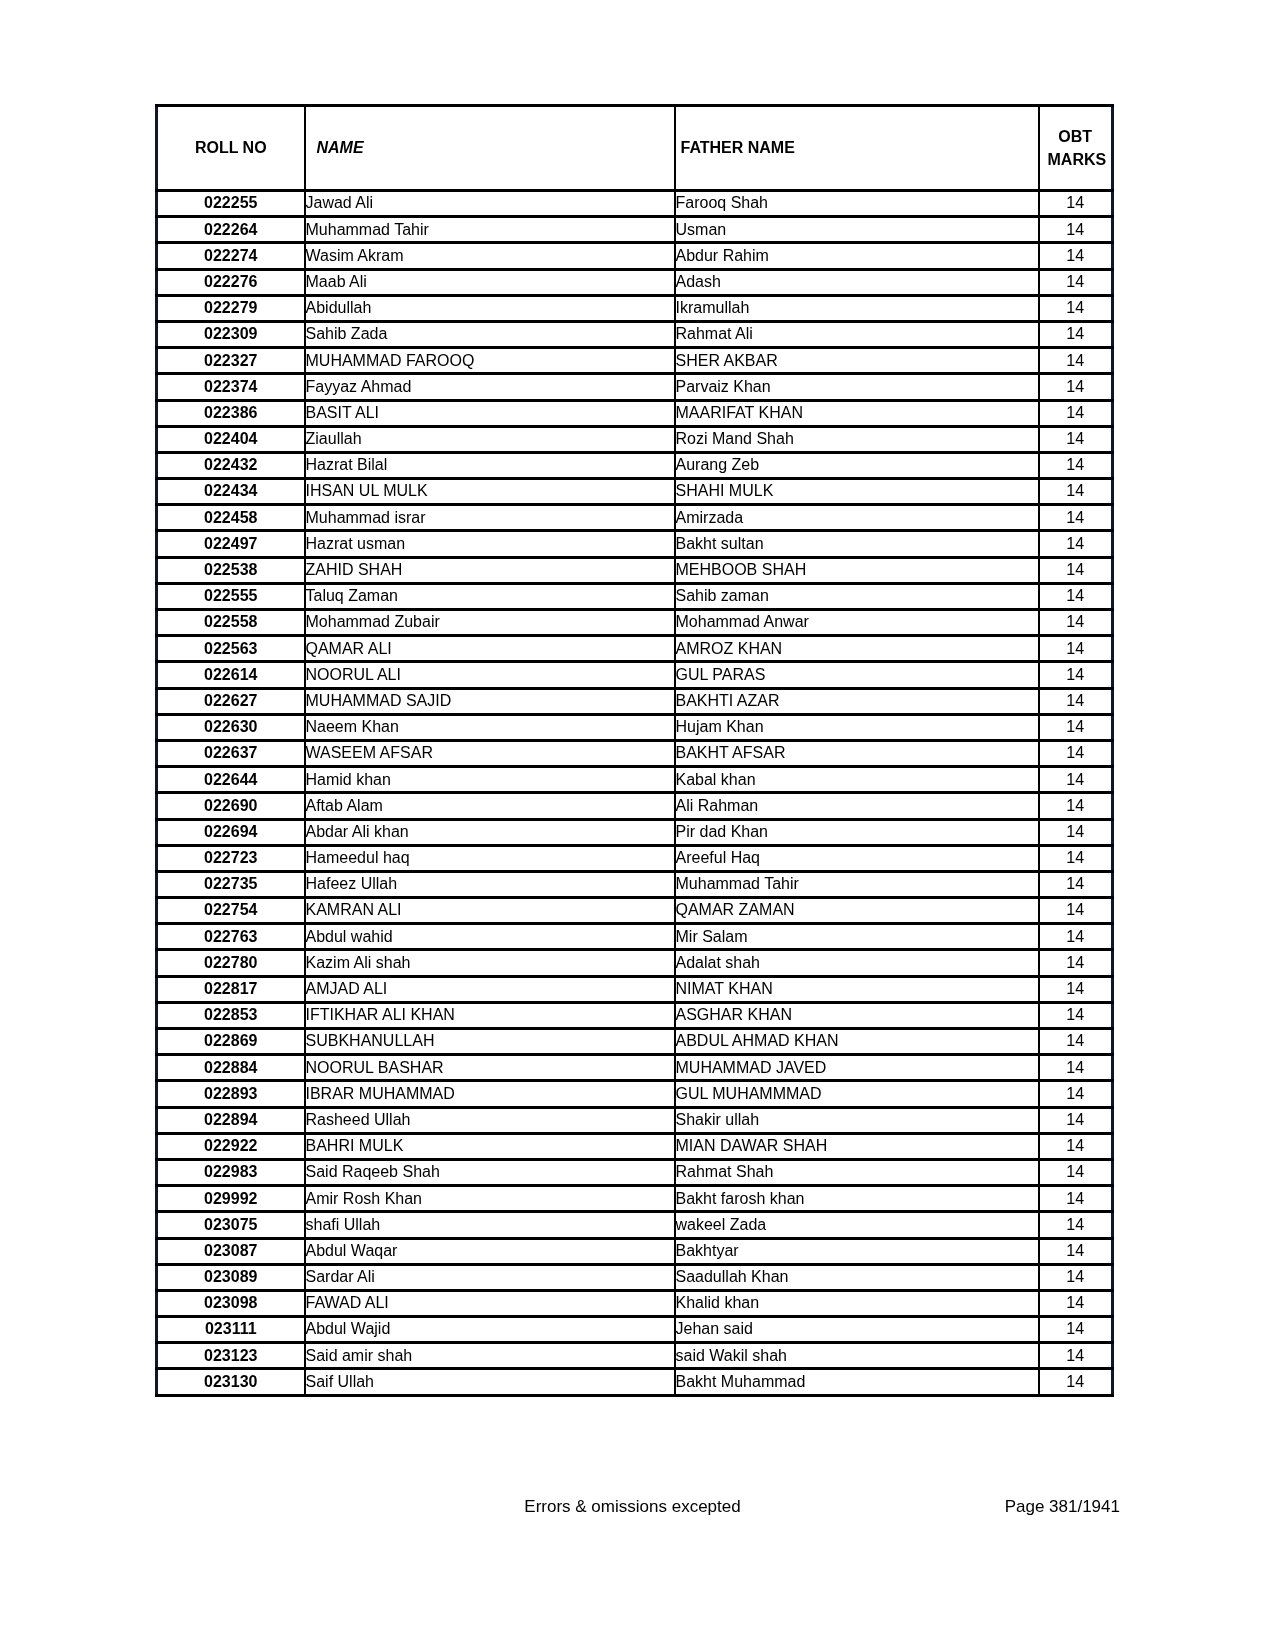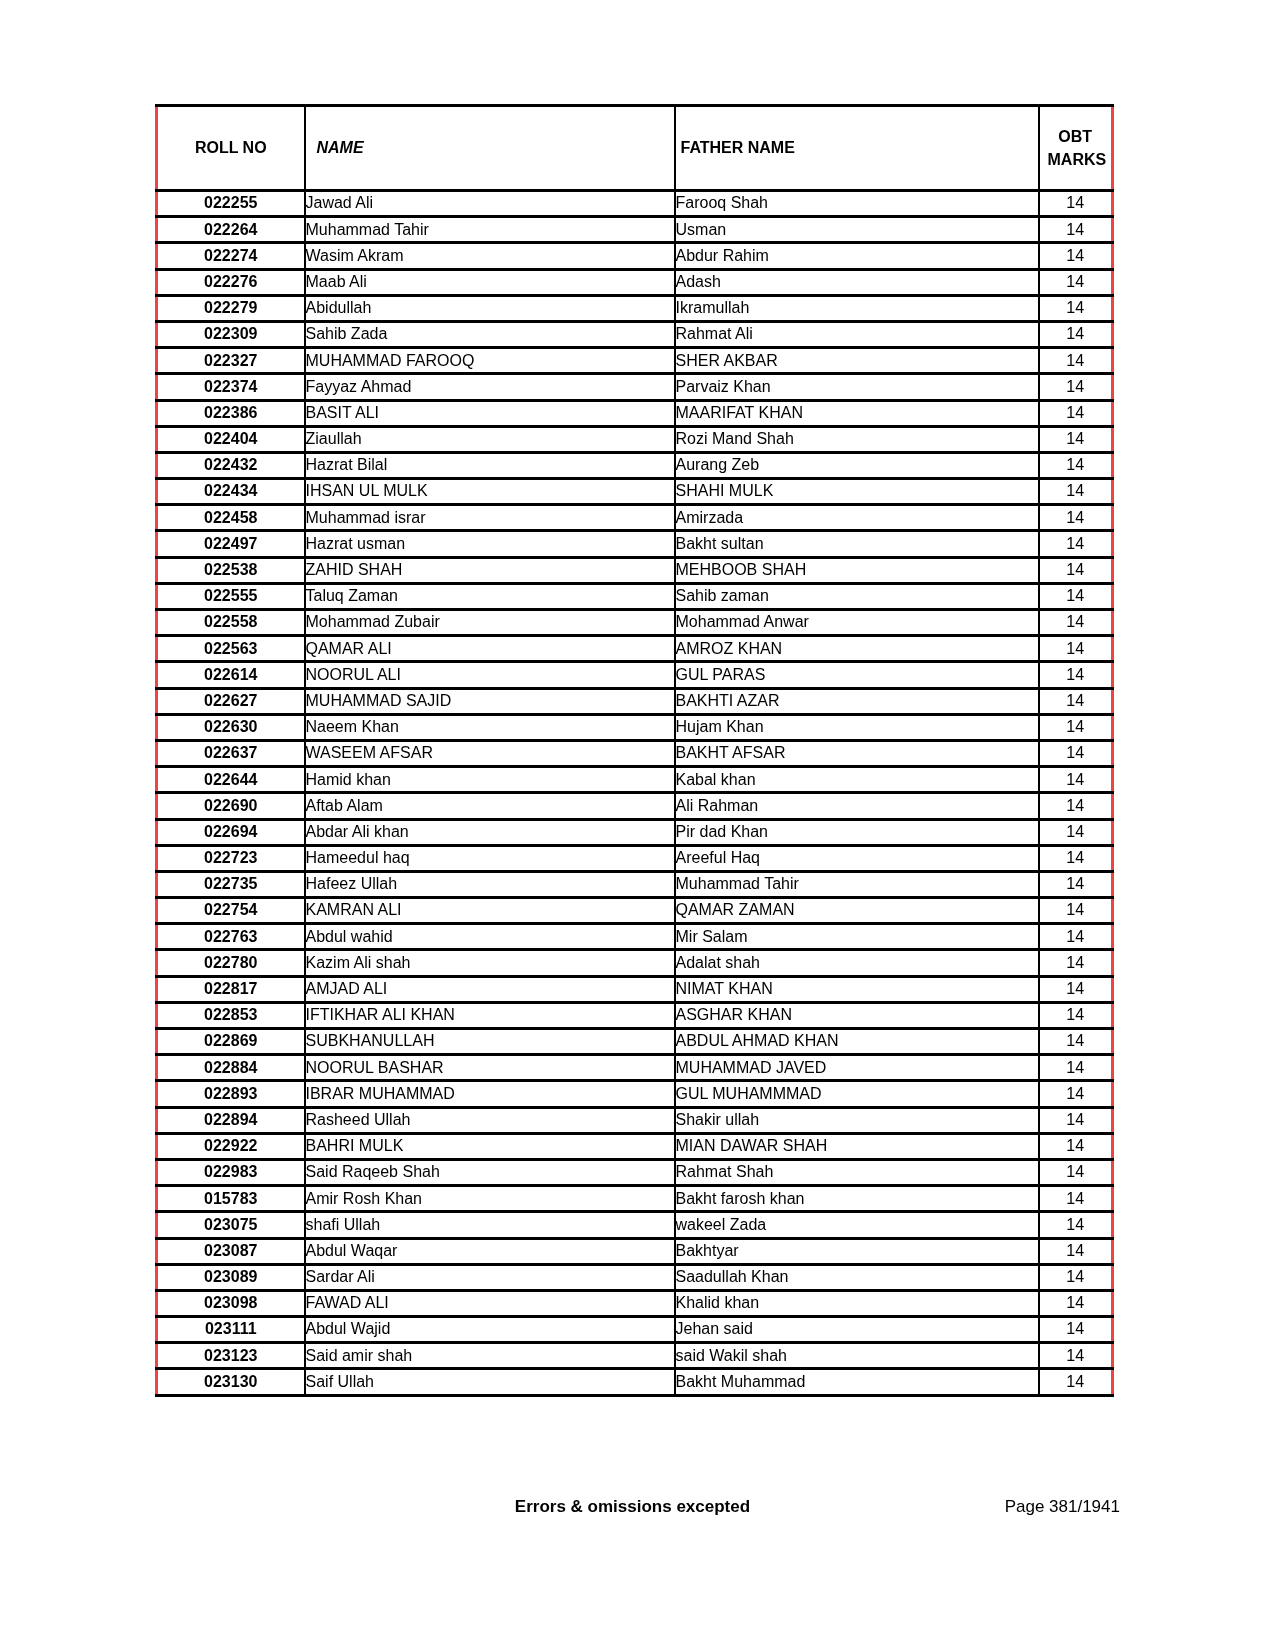--- a/index.html
+++ b/index.html
@@ -16,21 +16,21 @@
     background: #ffffff;
     overflow: hidden;
   }
   table.results-table {
     position: absolute;
     left: 155px;
     top: 104px;
     width: 956px;
     border-collapse: collapse;
     table-layout: fixed;
-    border: 3px solid #ef4444;
+    border: 3px solid #0f172a;
   }
   .results-table th,
   .results-table td {
     border: 2px solid #000;
     border-top-width: 3px;
     border-bottom-width: 3px;
     overflow: hidden;
     white-space: nowrap;
     vertical-align: middle;
     font-size: 16px;
@@ -65,21 +65,21 @@
     left: 0;
     top: 1497px;
     width: 1275px;
     height: 24px;
   }
   .footer-note {
     position: absolute;
     left: 0;
     width: 1265px;
     text-align: center;
-    font-weight: bold;
+    font-weight: normal;
     font-size: 17px;
   }
   .footer-page {
     position: absolute;
     right: 155px;
     font-size: 17px;
   }
 </style>
 </head>
 <body>
@@ -324,21 +324,21 @@
           <td class="col-father">MIAN DAWAR SHAH</td>
           <td class="col-marks">14</td>
         </tr>
         <tr>
           <td class="col-roll">022983</td>
           <td class="col-name">Said Raqeeb Shah</td>
           <td class="col-father">Rahmat Shah</td>
           <td class="col-marks">14</td>
         </tr>
         <tr>
-          <td class="col-roll">015783</td>
+          <td class="col-roll">029992</td>
           <td class="col-name">Amir Rosh Khan</td>
           <td class="col-father">Bakht farosh khan</td>
           <td class="col-marks">14</td>
         </tr>
         <tr>
           <td class="col-roll">023075</td>
           <td class="col-name">shafi Ullah</td>
           <td class="col-father">wakeel Zada</td>
           <td class="col-marks">14</td>
         </tr>

